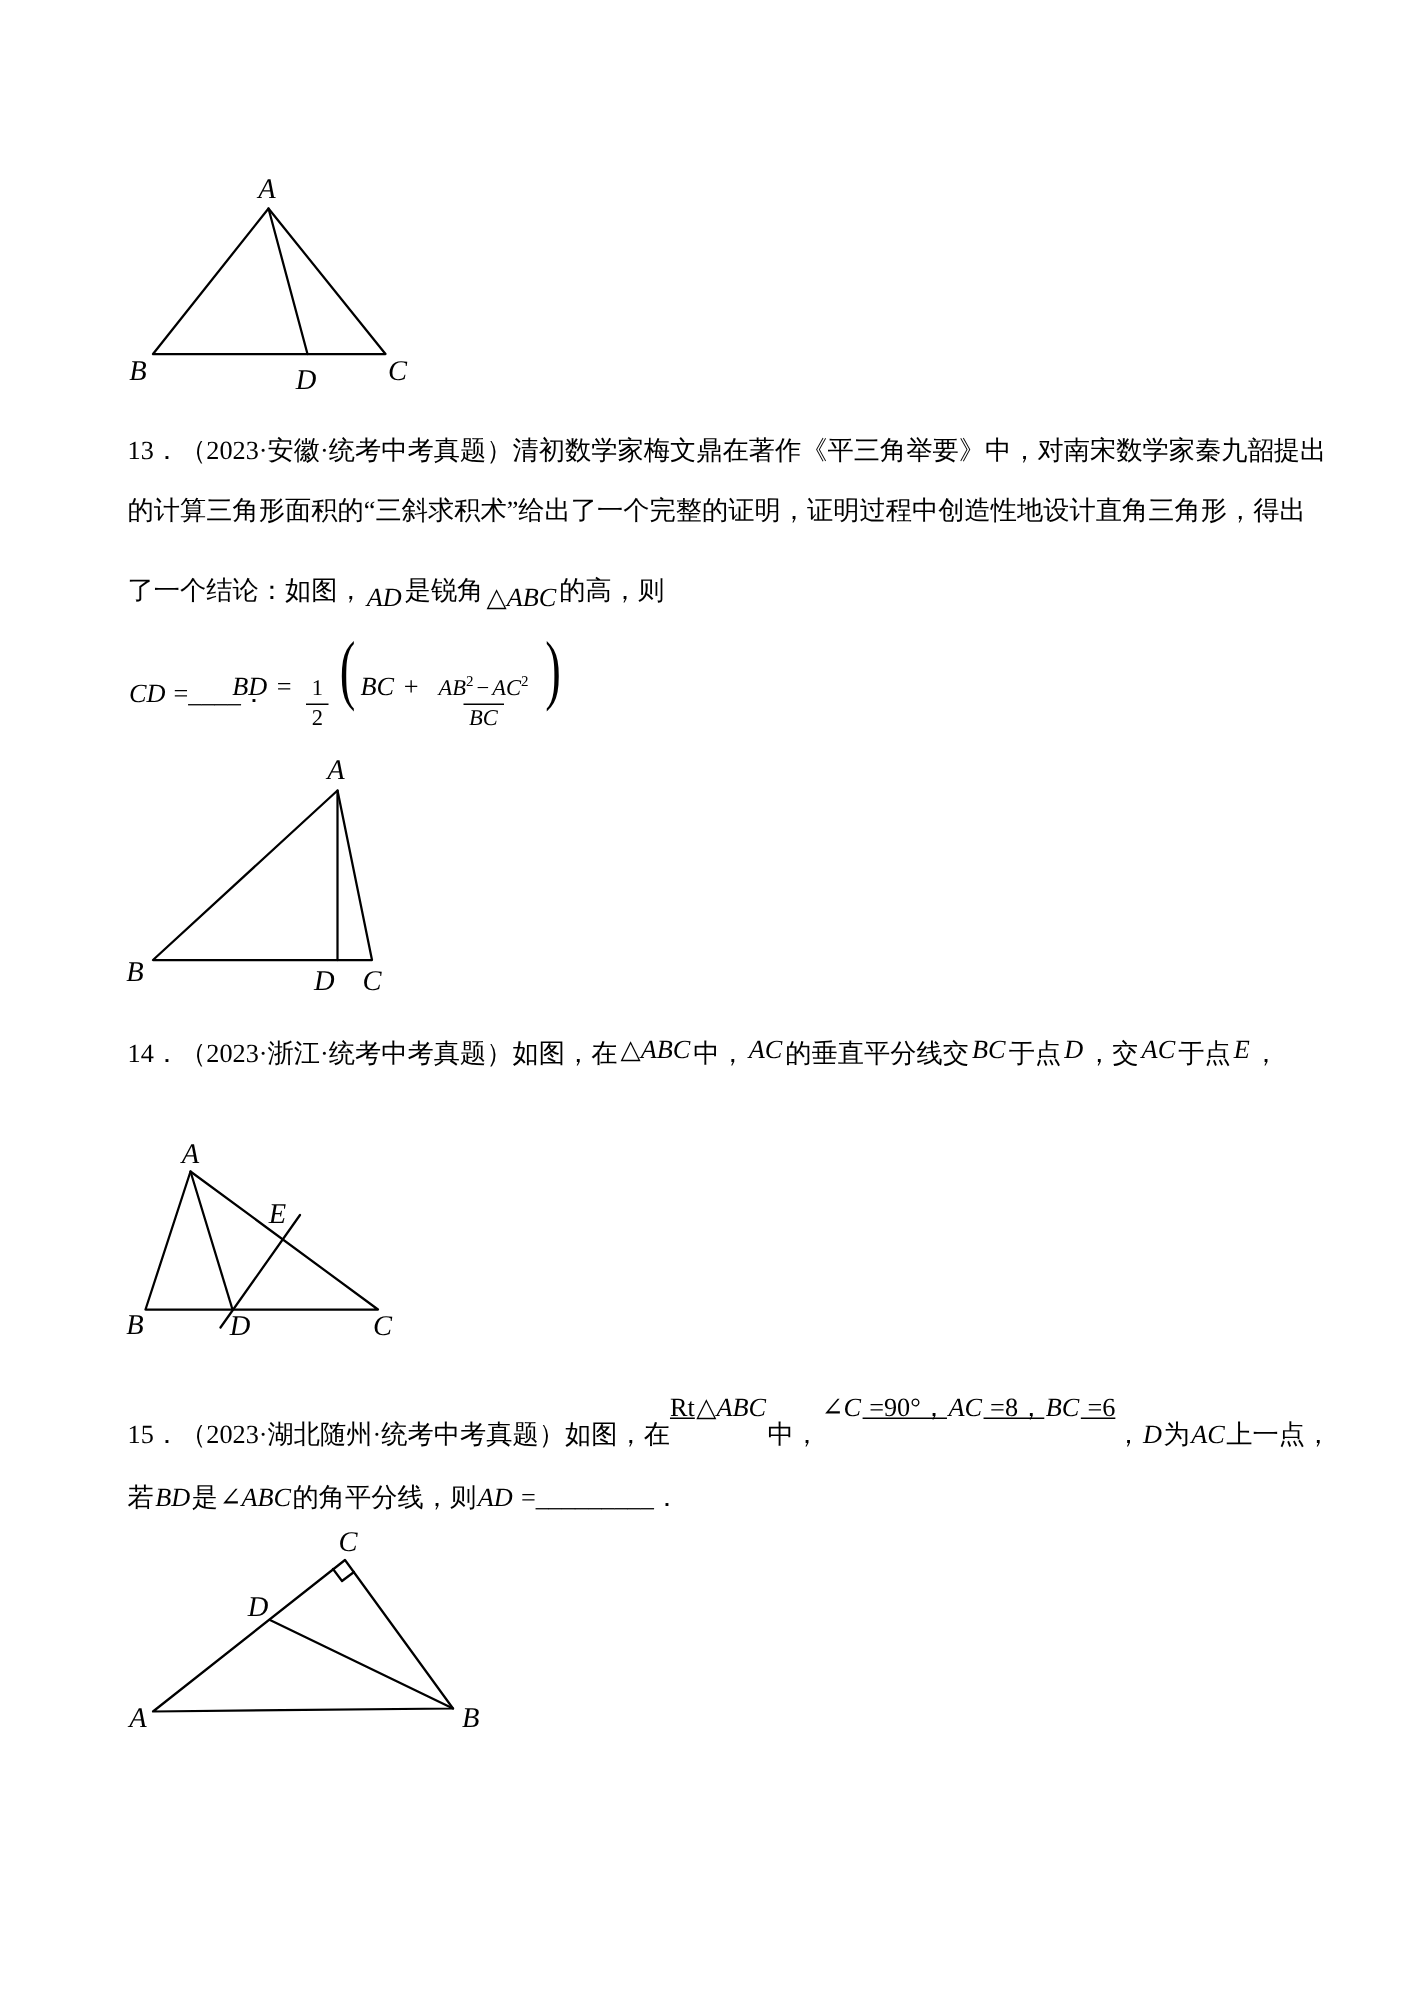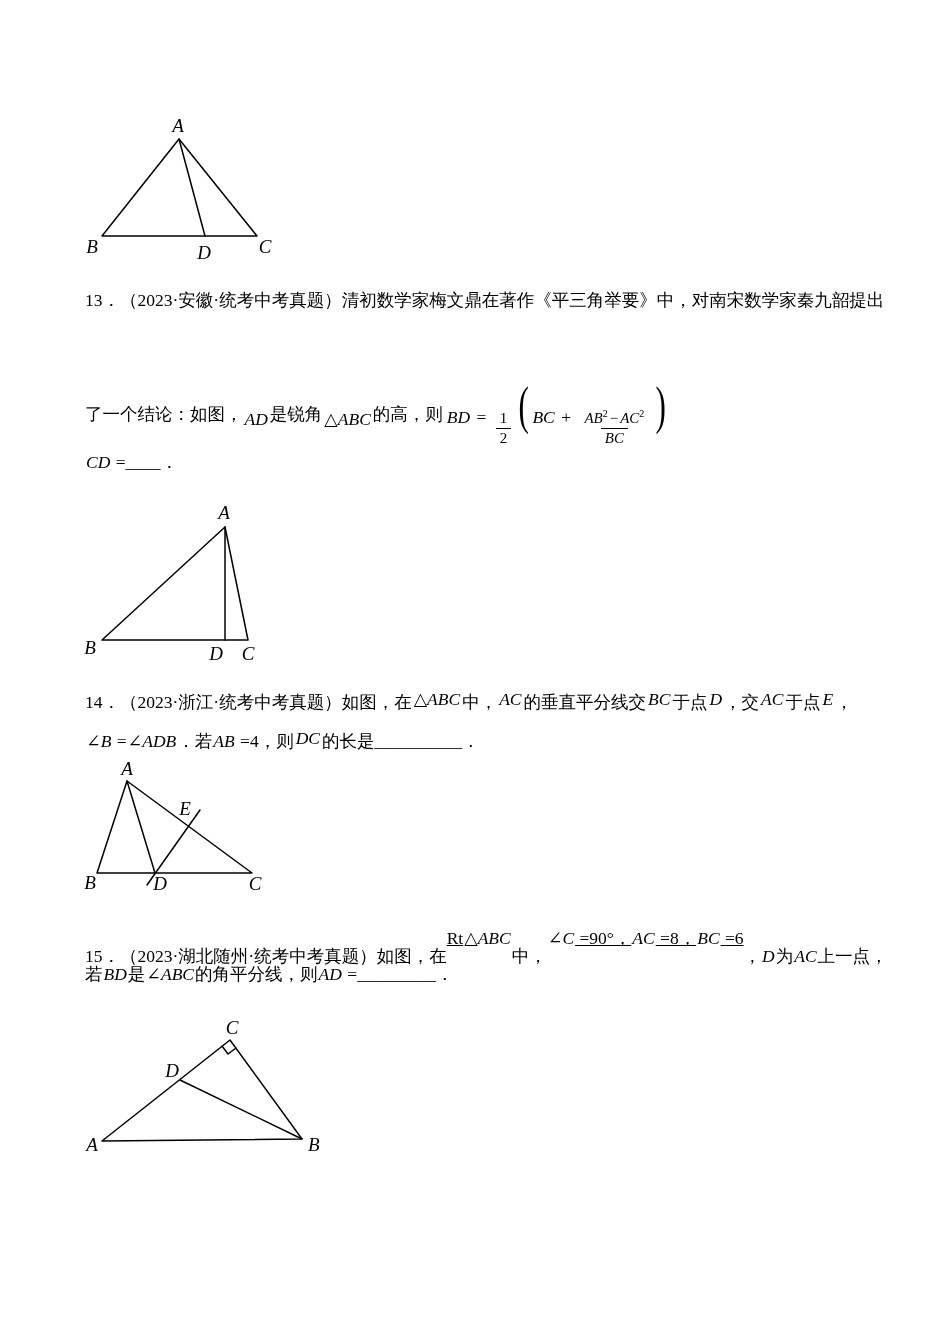--- a/index.html
+++ b/index.html
@@ -2,21 +2,21 @@
 <html><head>
 <meta charset="utf-8">
 <style>
   html,body{margin:0;padding:0;background:#fff;}
   .page{
     position:relative;width:950px;height:1344px;background:#ffffff;
     font-family:"Liberation Serif","DejaVu Serif",serif;
     color:#000;font-size:17.5px;overflow:hidden;
   }
   .line{position:absolute;left:85px;white-space:nowrap;line-height:1.25;}
-  .formula-line{position:absolute;left:85px;display:flex;align-items:center;height:66px;white-space:nowrap;}
+  .formula-line{position:absolute;left:85px;display:flex;align-items:center;height:66px;white-space:nowrap;flex-direction:column;}
   .formula-line > span{display:inline-block;}
   
   .seg-cn{font-style:normal;}
   .seg-num{}
   .seg-mi{font-style:italic;padding:0 1px;}
   .seg-var{font-style:italic;position:relative;top:-3px;padding:0 2px;}
   .seg-low{font-style:italic;position:relative;top:5px;padding:0 2px;}
   .seg-lowcn{position:relative;top:5px;}
   .seg-hi{position:relative;top:-18px;text-decoration:underline;}
   .seg-hivar{font-style:italic;position:relative;top:-18px;padding:0 1px;}
@@ -46,20 +46,21 @@
   <svg class="fig" style="left:82px;top:112px;" width="200" height="152">
     <path d="M97 27 L20 124 L175 124 Z"></path>
     <path d="M97 27 L123 124"></path>
     <text x="96" y="20" text-anchor="middle">A</text>
     <text x="10" y="141" text-anchor="middle">B</text>
     <text x="183" y="141" text-anchor="middle">C</text>
     <text x="122" y="147" text-anchor="middle">D</text>
   </svg>
 
   <div class="line" style="top:290px;"><span class="seg-num">13．</span><span class="seg-cn">（2023·安徽·统考中考真题）清初数学家梅文鼎在著作《平三角举要》中，对南宋数学家秦九韶提出</span></div>
+  <div class="line" style="top:330px;"><span class="seg-cn">的计算三角形面积的“三斜求积术”给出了一个完整的证明，证明过程中创造性地设计直角三角形，得出</span></div>
 
   <div class="formula-line" style="top:381px;">
     <span><span class="seg-cn">了一个结论：如图，</span><span class="seg-low">AD</span><span class="seg-cn">是锐角</span><span class="seg-low">△ABC</span><span class="seg-cn">的高，则</span></span>
     <span class="formula">
       <span class="mi">BD</span>
       <span class="op">=</span>
       <span class="frac">
         <span class="fnum">1</span>
         <span class="fden">2</span>
       </span>
@@ -79,35 +80,34 @@
   <svg class="fig" style="left:82px;top:502px;" width="200" height="168">
     <path d="M143 25 L20 138 L166 138 Z"></path>
     <path d="M143 25 L143 138"></path>
     <text x="142" y="17" text-anchor="middle">A</text>
     <text x="8" y="152" text-anchor="middle">B</text>
     <text x="166" y="158" text-anchor="middle">C</text>
     <text x="141" y="158" text-anchor="end">D</text>
   </svg>
 
   <div class="line" style="top:692px;"><span class="seg-num">14．</span><span class="seg-cn">（2023·浙江·统考中考真题）如图，在</span><span class="seg-var">△ABC</span><span class="seg-cn">中，</span><span class="seg-var">AC</span><span class="seg-cn">的垂直平分线交</span><span class="seg-var">BC</span><span class="seg-cn">于点</span><span class="seg-var">D</span><span class="seg-cn">，交</span><span class="seg-var">AC</span><span class="seg-cn">于点</span><span class="seg-var">E</span><span class="seg-cn">，</span></div>
-  <div class="line" style="top:731px;"><span class="seg-mi">∠B</span><span class="seg-cn"> =</span><span class="seg-mi">∠ADB</span><span class="seg-cn">．若</span><span class="seg-mi">AB</span><span class="seg-cn"> =4，则</span><span class="seg-var">DC</span><span class="seg-cn">的长是</span><span class="seg-blank">__________</span><span class="seg-cn">．</span></div>
 
   <svg class="fig" style="left:82px;top:760px;" width="215" height="140">
     <path d="M45 21 L15 113 L170 113 Z"></path>
     <path d="M45 21 L73 113"></path>
     <path d="M65 125 L118 50"></path>
     <text x="45" y="15" text-anchor="middle">A</text>
     <text x="8" y="129" text-anchor="middle">B</text>
     <text x="78" y="130" text-anchor="middle">D</text>
     <text x="173" y="130" text-anchor="middle">C</text>
     <text x="103" y="55" text-anchor="middle">E</text>
   </svg>
 
   <div class="line" style="top:946px;"><span class="seg-num">15．</span><span class="seg-cn">（2023·湖北随州·统考中考真题）如图，在</span><span class="seg-hi">Rt</span><span class="seg-hivar">△ABC</span><span class="seg-cn">中，</span><span class="seg-hivar">∠C</span><span class="seg-hi"> =90°，</span><span class="seg-hivar">AC</span><span class="seg-hi"> =8，</span><span class="seg-hivar">BC</span><span class="seg-hi"> =6</span><span class="seg-cn">，</span><span class="seg-mi">D</span><span class="seg-cn">为</span><span class="seg-mi">AC</span><span class="seg-cn">上一点，</span></div>
-  <div class="line" style="top:964px;"><span class="seg-cn">若</span><span class="seg-mi">BD</span><span class="seg-cn">是</span><span class="seg-mi">∠ABC</span><span class="seg-cn">的角平分线，则</span><span class="seg-mi">AD</span><span class="seg-cn"> =</span><span class="seg-blank">_________</span><span class="seg-cn">．</span></div>
+  <div class="line" style="top:988px;"><span class="seg-cn">若</span><span class="seg-mi">BD</span><span class="seg-cn">是</span><span class="seg-mi">∠ABC</span><span class="seg-cn">的角平分线，则</span><span class="seg-mi">AD</span><span class="seg-cn"> =</span><span class="seg-blank">_________</span><span class="seg-cn">．</span></div>
 
   <svg class="fig" style="left:82px;top:1020px;" width="255" height="155">
     <path d="M20 121 L148 20 L220 119 Z"></path>
     <path d="M98 60 L220 119"></path>
     <polyline points="140,26 146,34 154,28"></polyline>
     <text x="150" y="14" text-anchor="middle">C</text>
     <text x="10" y="131" text-anchor="middle">A</text>
     <text x="226" y="131" text-anchor="start">B</text>
     <text x="90" y="57" text-anchor="middle">D</text>
   </svg>

